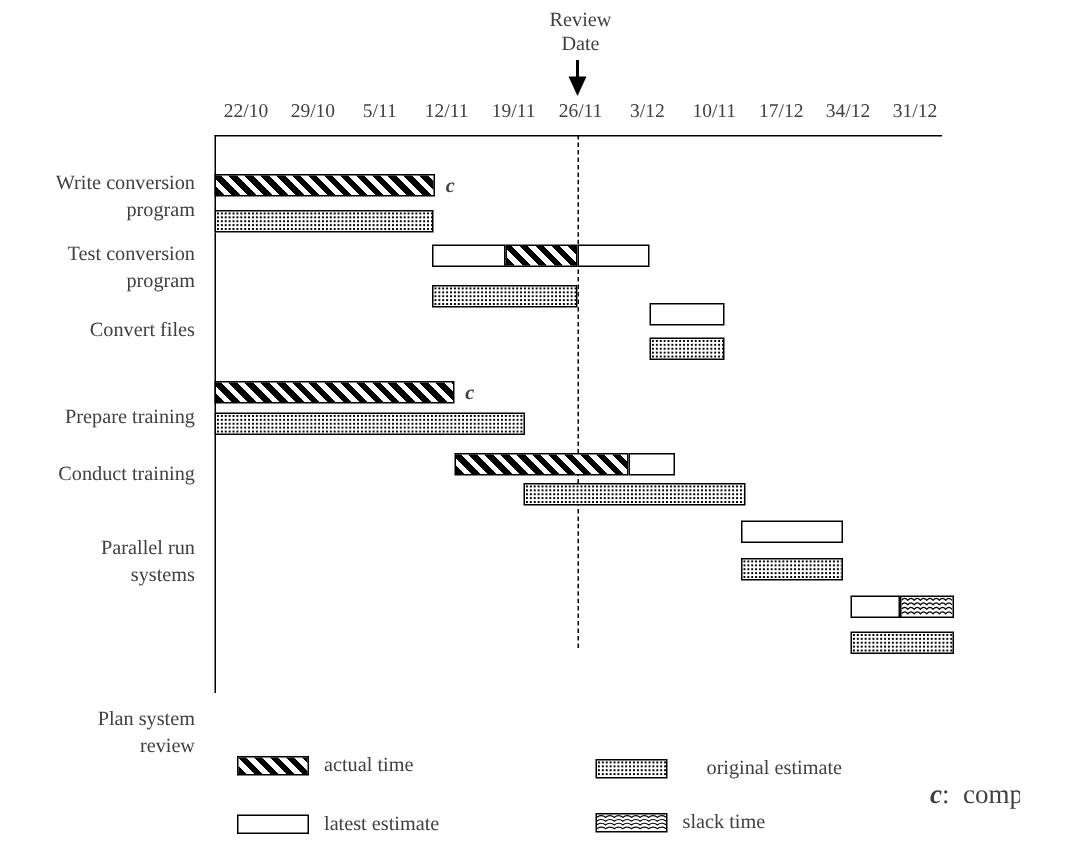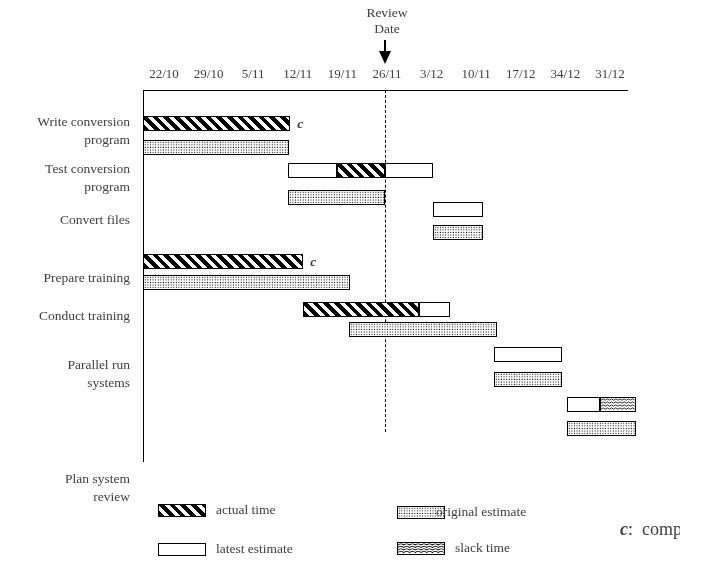--- a/index.html
+++ b/index.html
@@ -118,21 +118,21 @@
           <path d="M0 11.2 q2.5 -2.6 5 0 q2.5 -2.6 5 0 q2.5 -2.6 5 0 q2.5 -2.6 5 0 q2.5 -2.6 5 0 q2.5 -2.6 5 0 q2.5 -2.6 5 0 q2.5 -2.6 5 0" fill="none" stroke="#000" stroke-width="0.9"></path>
         </svg>
       </div>
       <div class="seg dots" style="left: 567.184px; top: 421px; width: 68.684px;"></div>
     </div>
 
   <div id="legend">
       <div class="legend-swatch hatch" style="left: 158px; top: 504px;"></div>
       <div class="legend-label" style="left: 216px; top: 502px;">actual time</div>
       <div class="legend-swatch dots" style="left: 397px; top: 506px;"></div>
-      <div class="legend-label" style="left: 436px; top: 504px;">original estimate</div>
+      <div class="legend-label" style="left: 471px; top: 504px;">original estimate</div>
       <div class="legend-swatch plain" style="left: 158px; top: 543px;"></div>
       <div class="legend-label" style="left: 216px; top: 541px;">latest estimate</div>
       <div class="legend-swatch zigzag" style="left: 397px; top: 542px;">
         <svg viewBox="0 0 40 13" preserveAspectRatio="none">
           <path d="M0 2.2 q2.5 -2.6 5 0 q2.5 -2.6 5 0 q2.5 -2.6 5 0 q2.5 -2.6 5 0 q2.5 -2.6 5 0 q2.5 -2.6 5 0 q2.5 -2.6 5 0 q2.5 -2.6 5 0" fill="none" stroke="#000" stroke-width="0.9"></path>
           <path d="M0 5.2 q2.5 -2.6 5 0 q2.5 -2.6 5 0 q2.5 -2.6 5 0 q2.5 -2.6 5 0 q2.5 -2.6 5 0 q2.5 -2.6 5 0 q2.5 -2.6 5 0 q2.5 -2.6 5 0" fill="none" stroke="#000" stroke-width="0.9"></path>
           <path d="M0 8.2 q2.5 -2.6 5 0 q2.5 -2.6 5 0 q2.5 -2.6 5 0 q2.5 -2.6 5 0 q2.5 -2.6 5 0 q2.5 -2.6 5 0 q2.5 -2.6 5 0 q2.5 -2.6 5 0" fill="none" stroke="#000" stroke-width="0.9"></path>
           <path d="M0 11.2 q2.5 -2.6 5 0 q2.5 -2.6 5 0 q2.5 -2.6 5 0 q2.5 -2.6 5 0 q2.5 -2.6 5 0 q2.5 -2.6 5 0 q2.5 -2.6 5 0 q2.5 -2.6 5 0" fill="none" stroke="#000" stroke-width="0.9"></path>
         </svg>
       </div>

